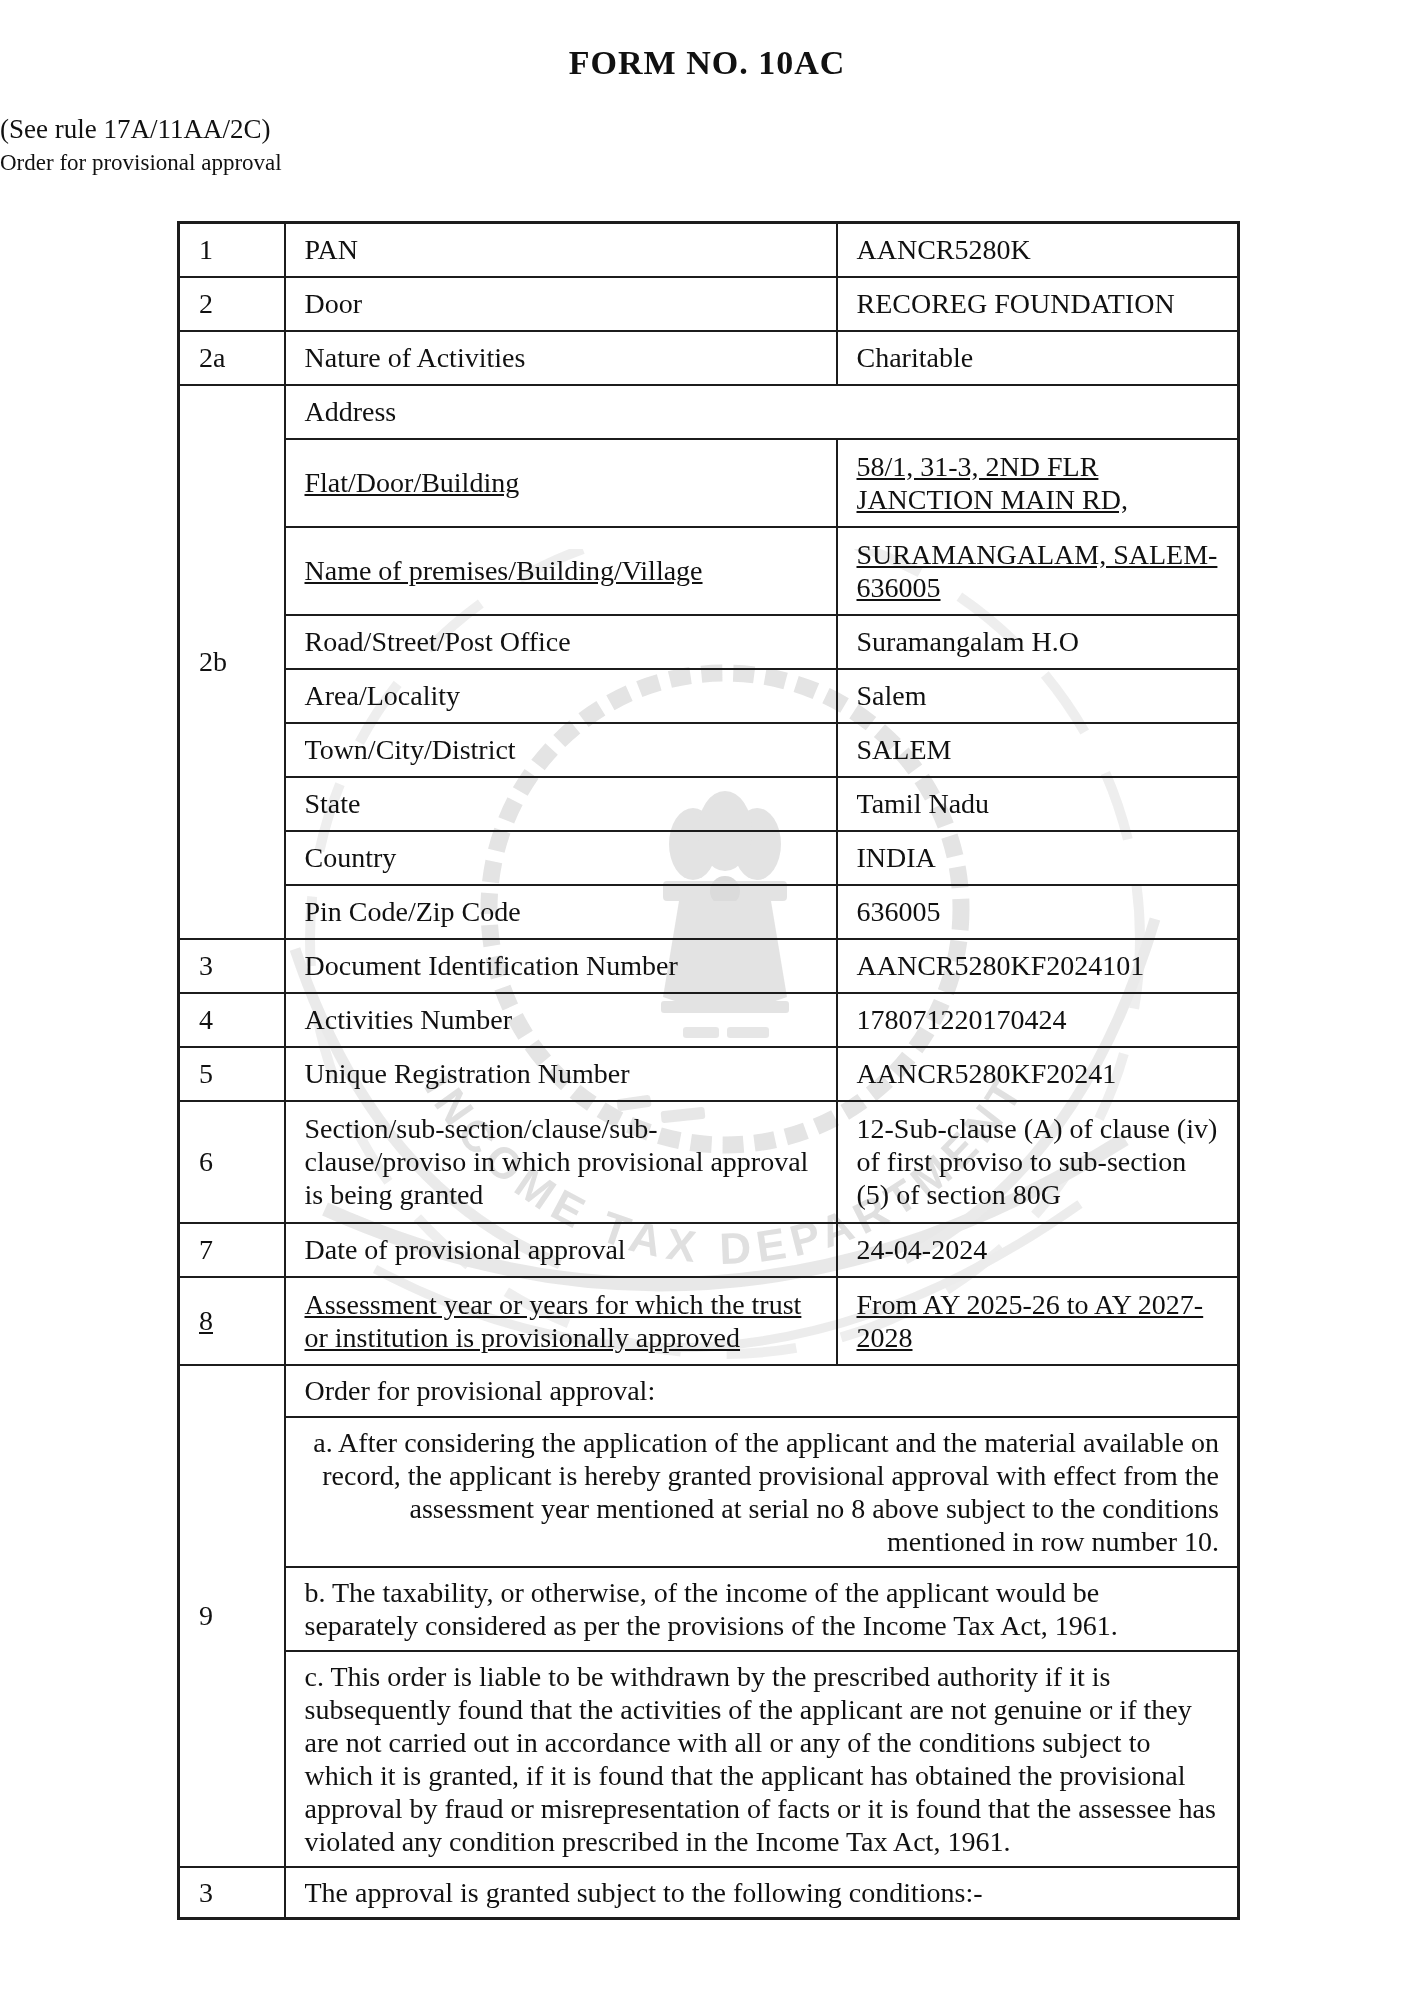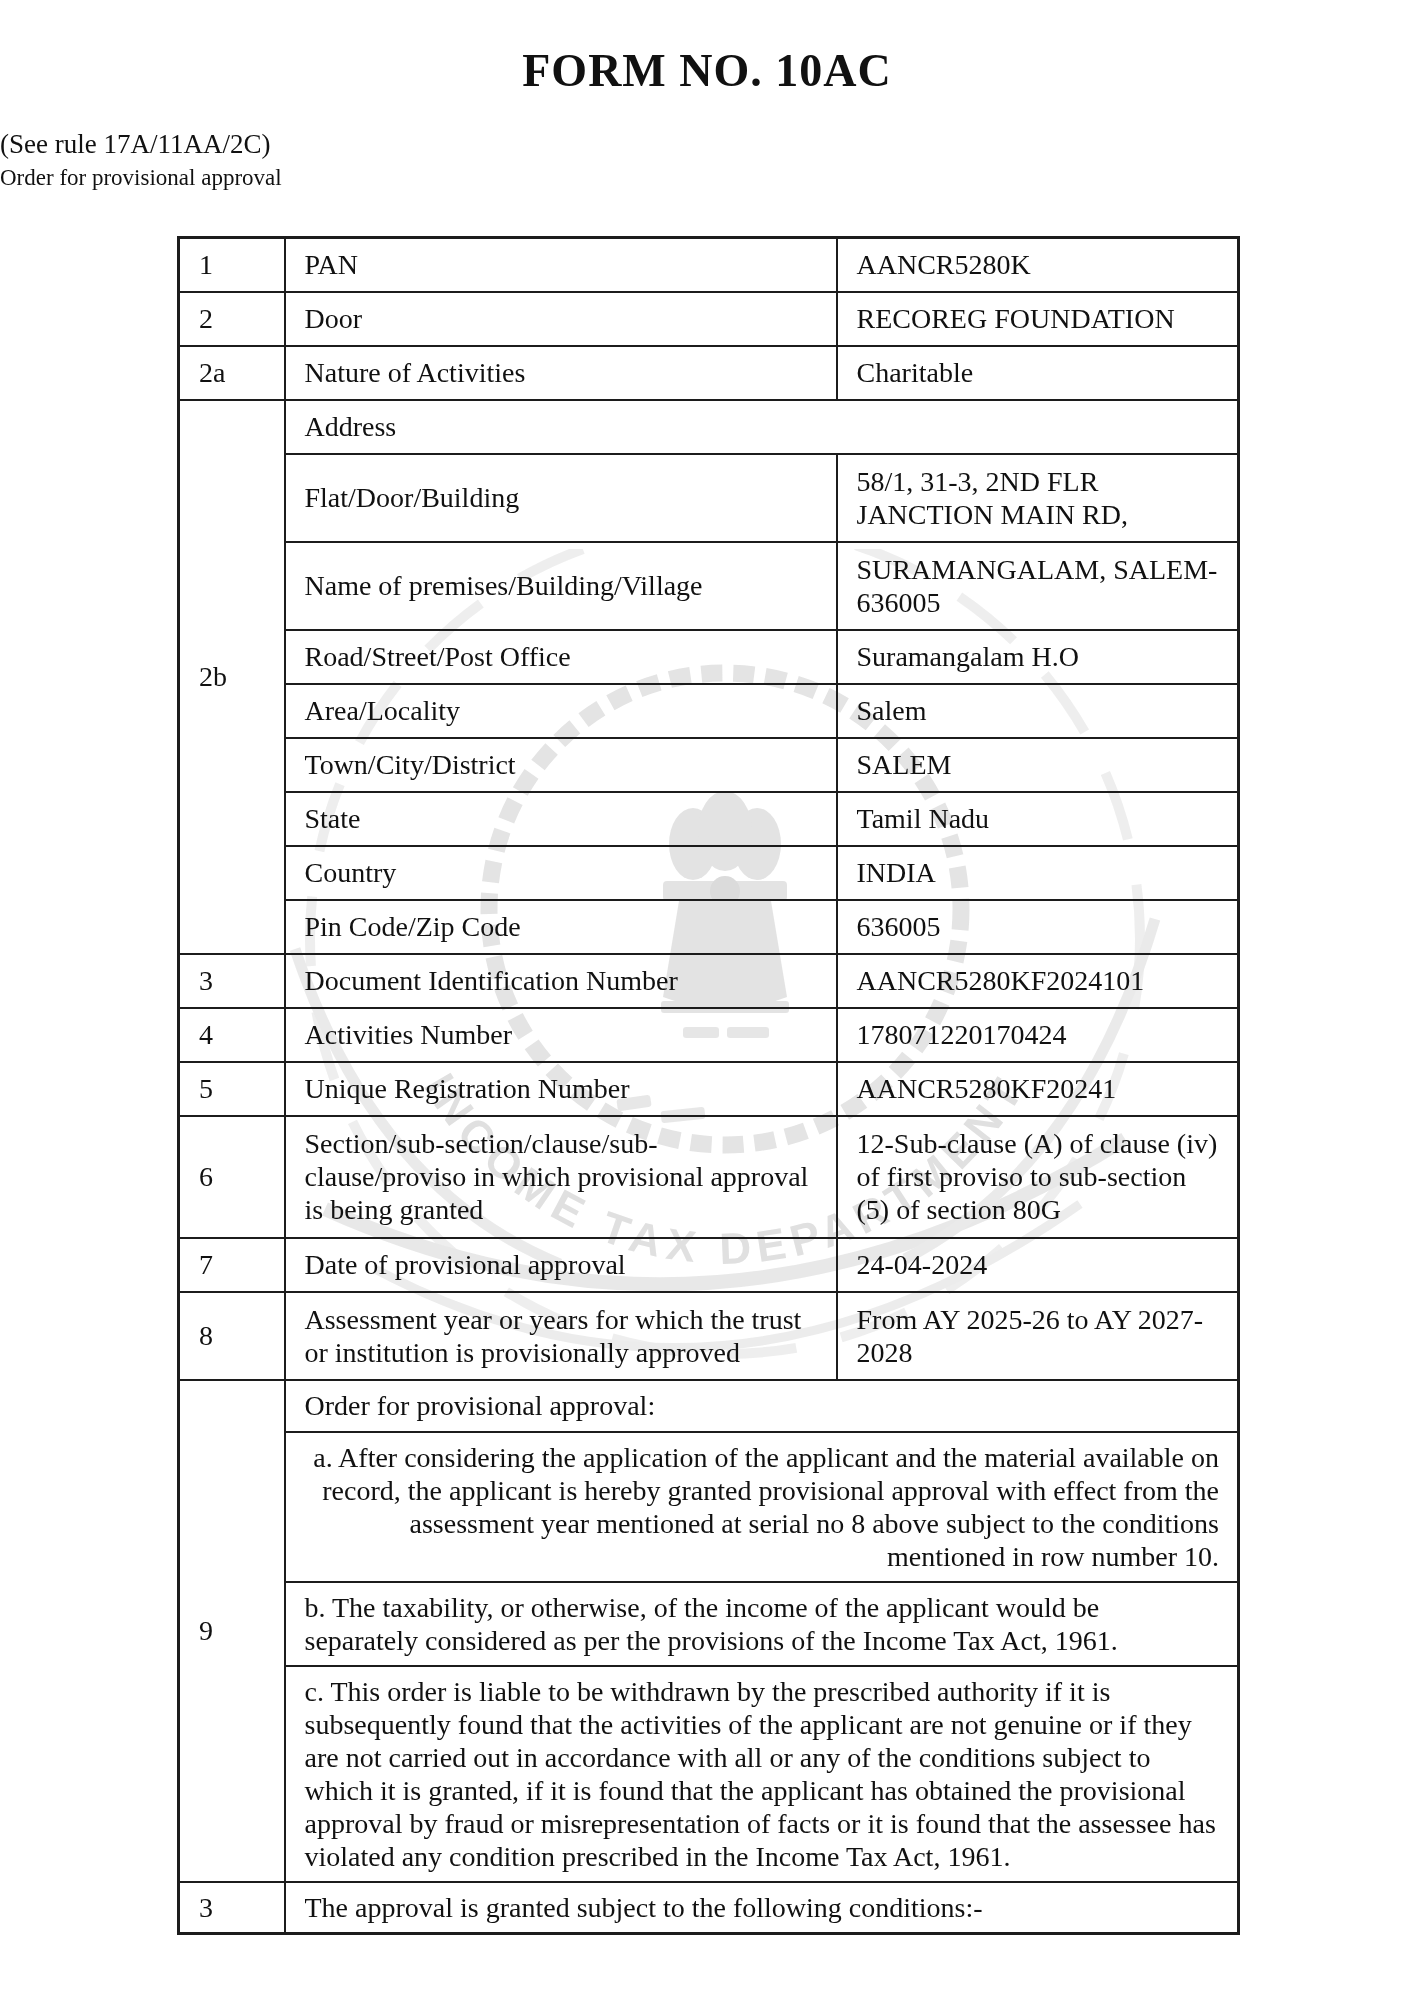--- a/index.html
+++ b/index.html
@@ -18,21 +18,21 @@
   .watermark {
     position: absolute;
     left: 265px; top: 505px;
     z-index: 0;
     opacity: 0.75;
     pointer-events: none;
   }
   .content { position: relative; z-index: 1; }
   .doc-title {
     text-align: center;
-    font-size: 46px;
+    font-size: 34px;
     font-weight: bold;
     letter-spacing: 1px;
     margin-top: 44px;
     margin-bottom: 12px;
   }
   .doc-subtitle {
     text-align: left;
     font-size: 27px;
     margin-top: 32px;
   }
@@ -64,21 +64,21 @@
   table.form { border: 3px solid #1c1c1c; }
   td.no-cell {
     vertical-align: top;
     padding-top: 11px;
   }
   td.para-cell {
     vertical-align: middle;
     padding-right: 20px;
   }
   tr.h1  { height: 54px; }
-  tr.h2  { height: 88px; }
+  tr.h2  { height: 88px; text-decoration: underline; }
   tr.h3  { height: 122px; }
   tr.hp1 { height: 52px; }
   tr.hpa { height: 150px; text-align: right; }
   tr.hpb { height: 70px; }
   tr.hpc { height: 170px; padding-left: 42px; }
 </style>
 </head>
 <body>
 
 <div class="page">

